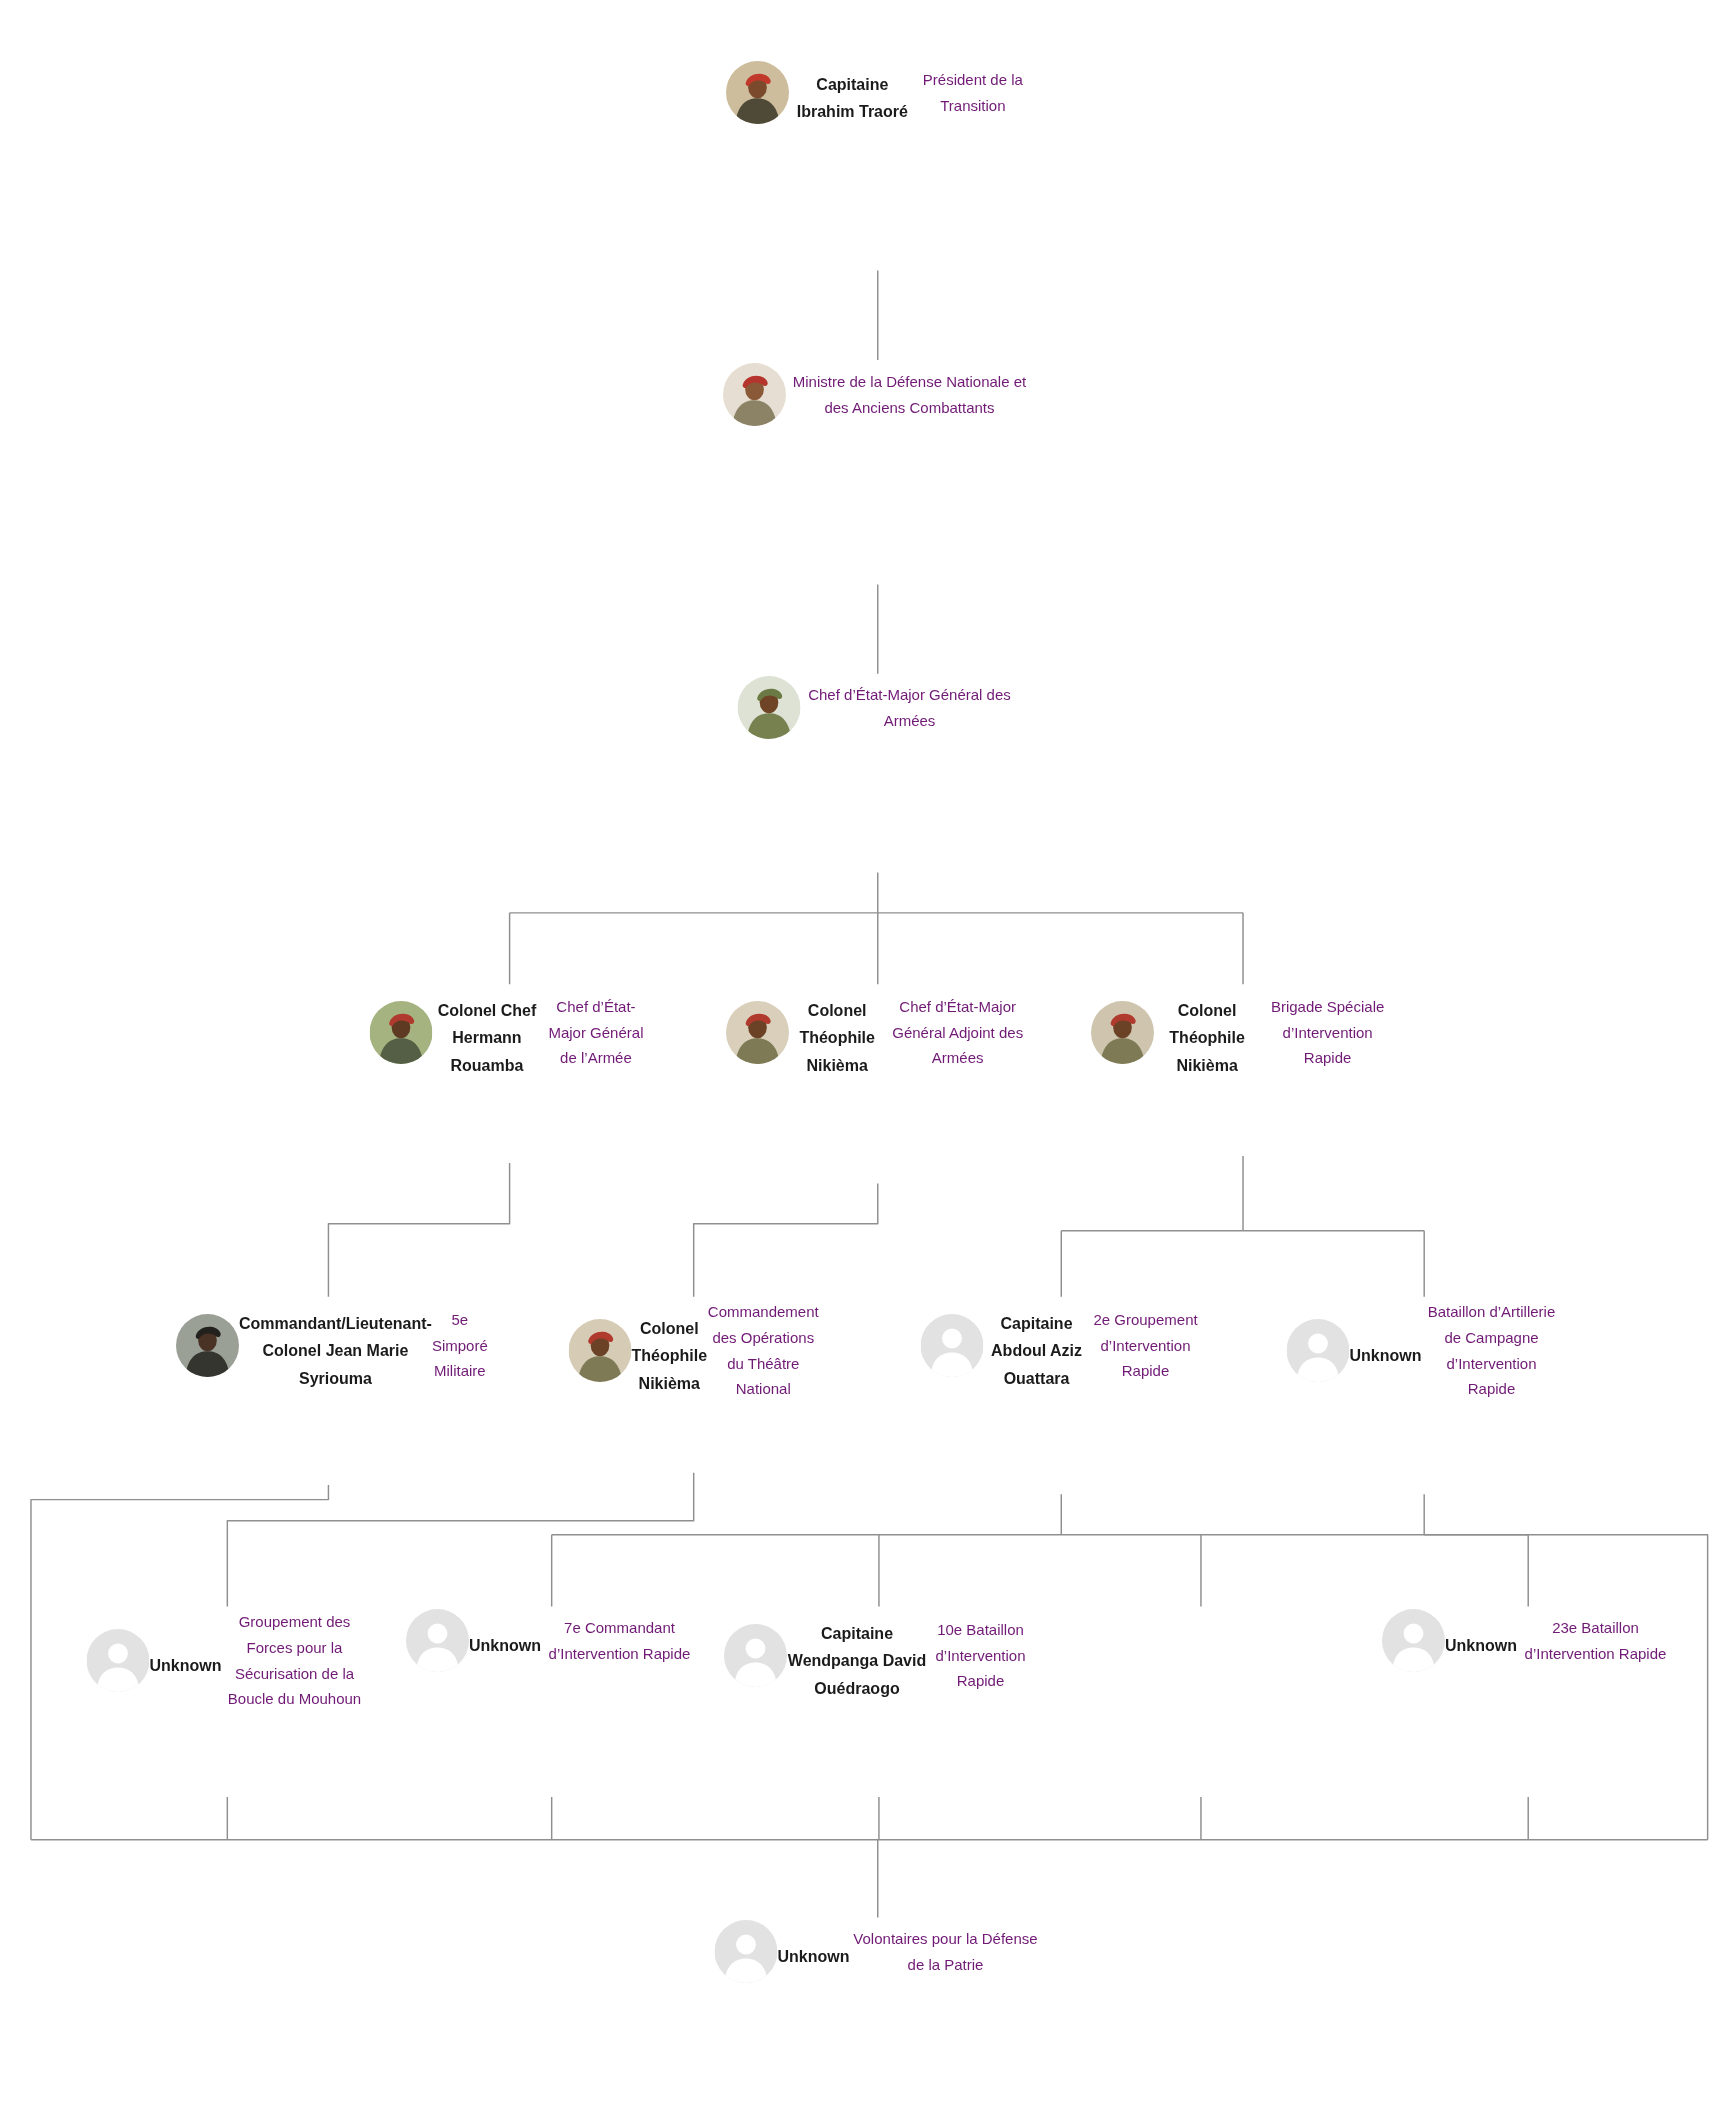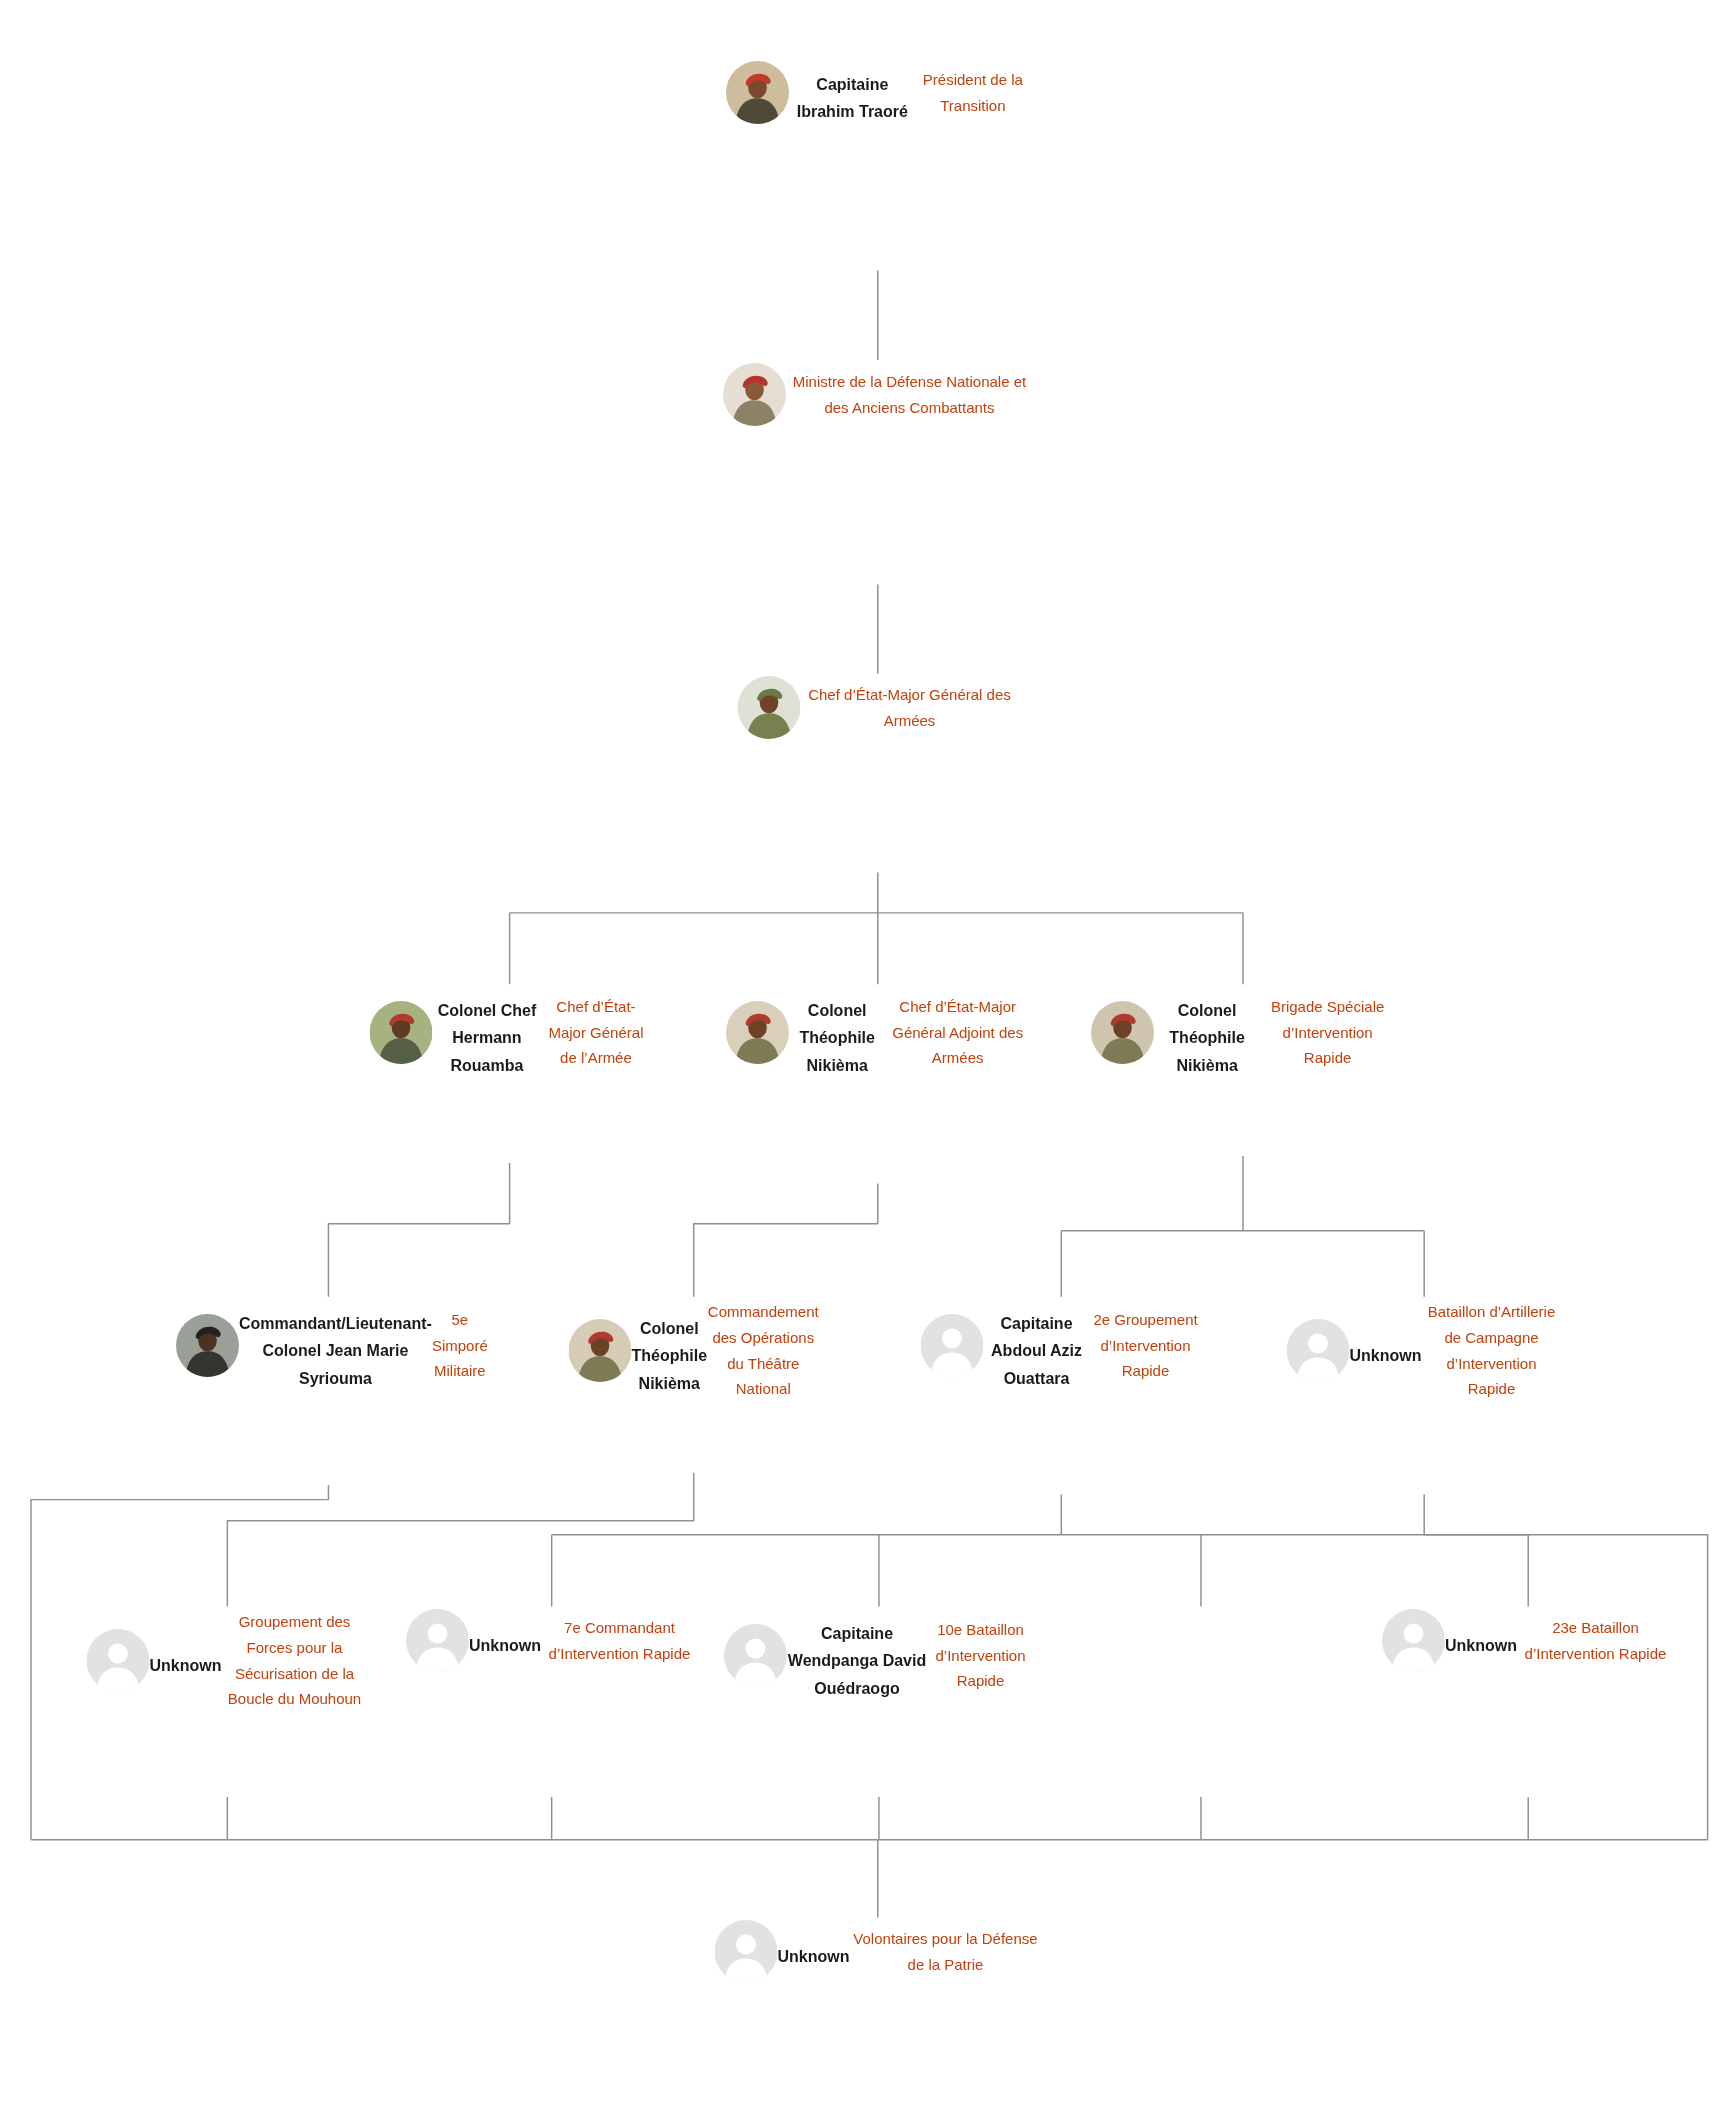--- a/index.html
+++ b/index.html
@@ -43,21 +43,21 @@
   .name {
     margin-top: 10.5px;
     font-size: 16px;
     font-weight: 700;
     color: #1b1b1b;
     line-height: 1.72;
   }
   .title {
     font-size: 15px;
     font-weight: 400;
-    color: #c2410c;
+    color: #701a75;
     line-height: 1.72;
   }
 </style>
 </head>
 <body>
 
 <div class="canvas">
 
   <svg class="connectors" width="1731" height="2108" viewBox="0 0 2962 3607" aria-hidden="true">
     <path d="M1502 463 L1502 616"></path>

